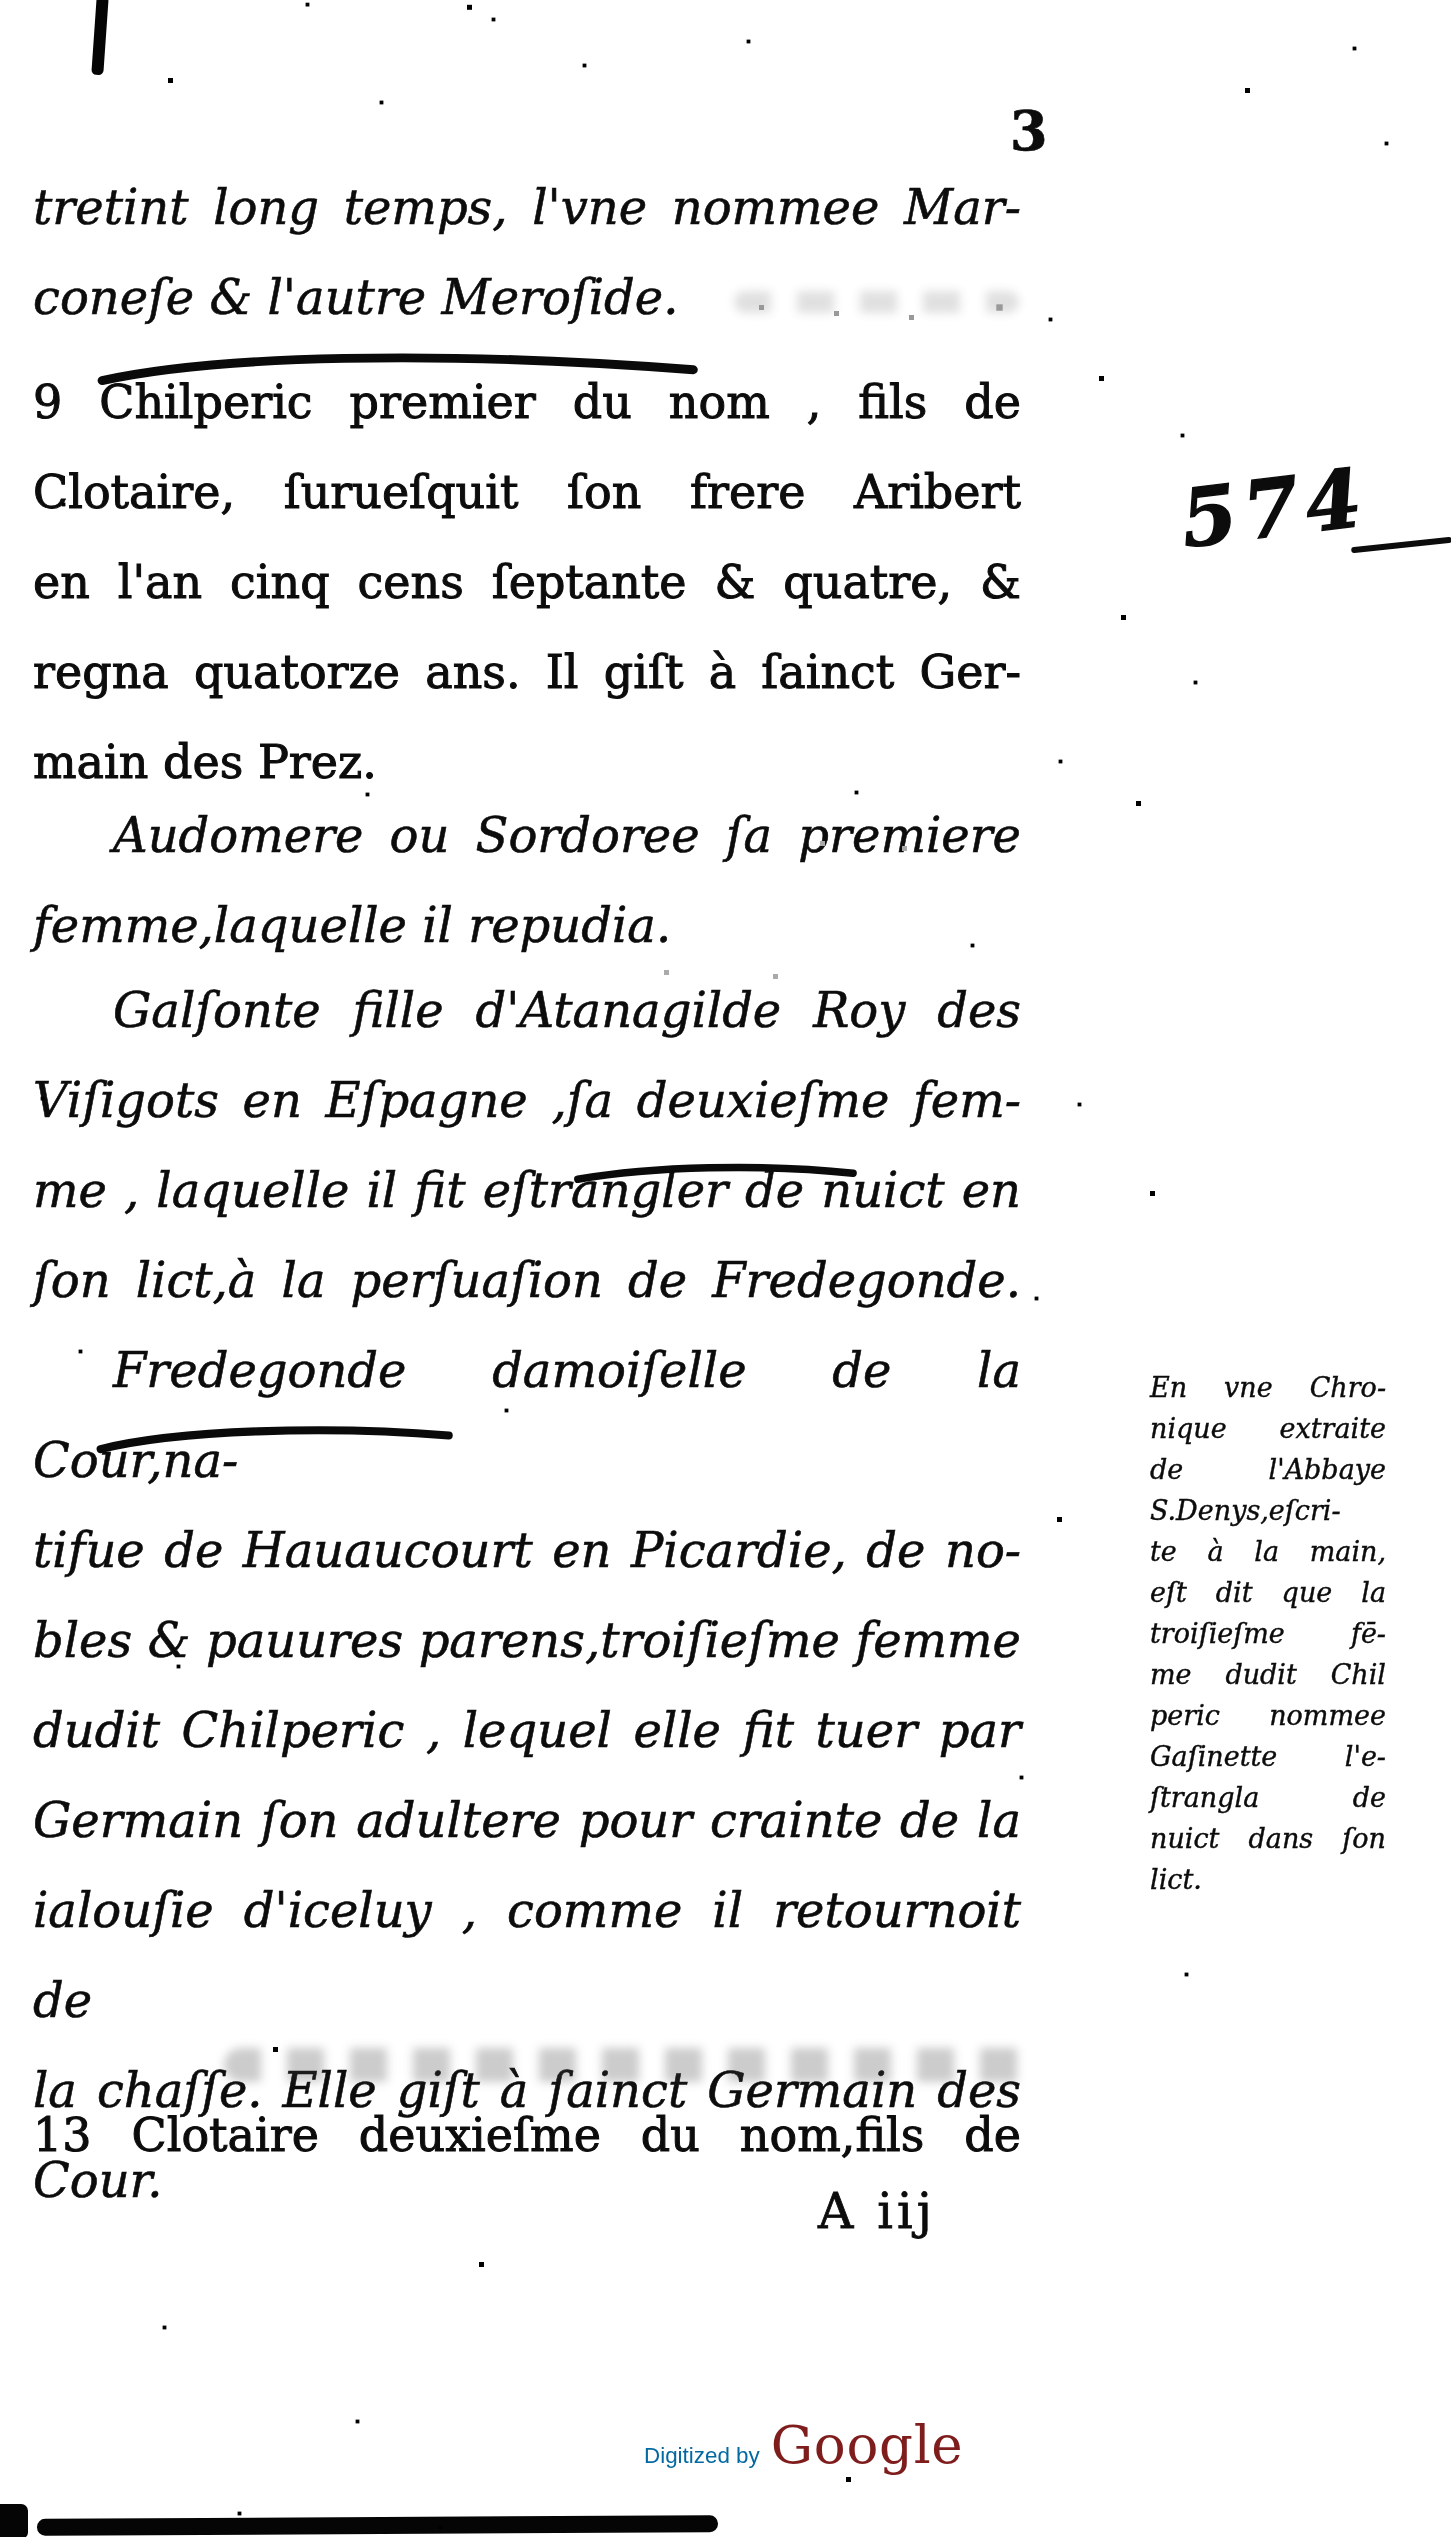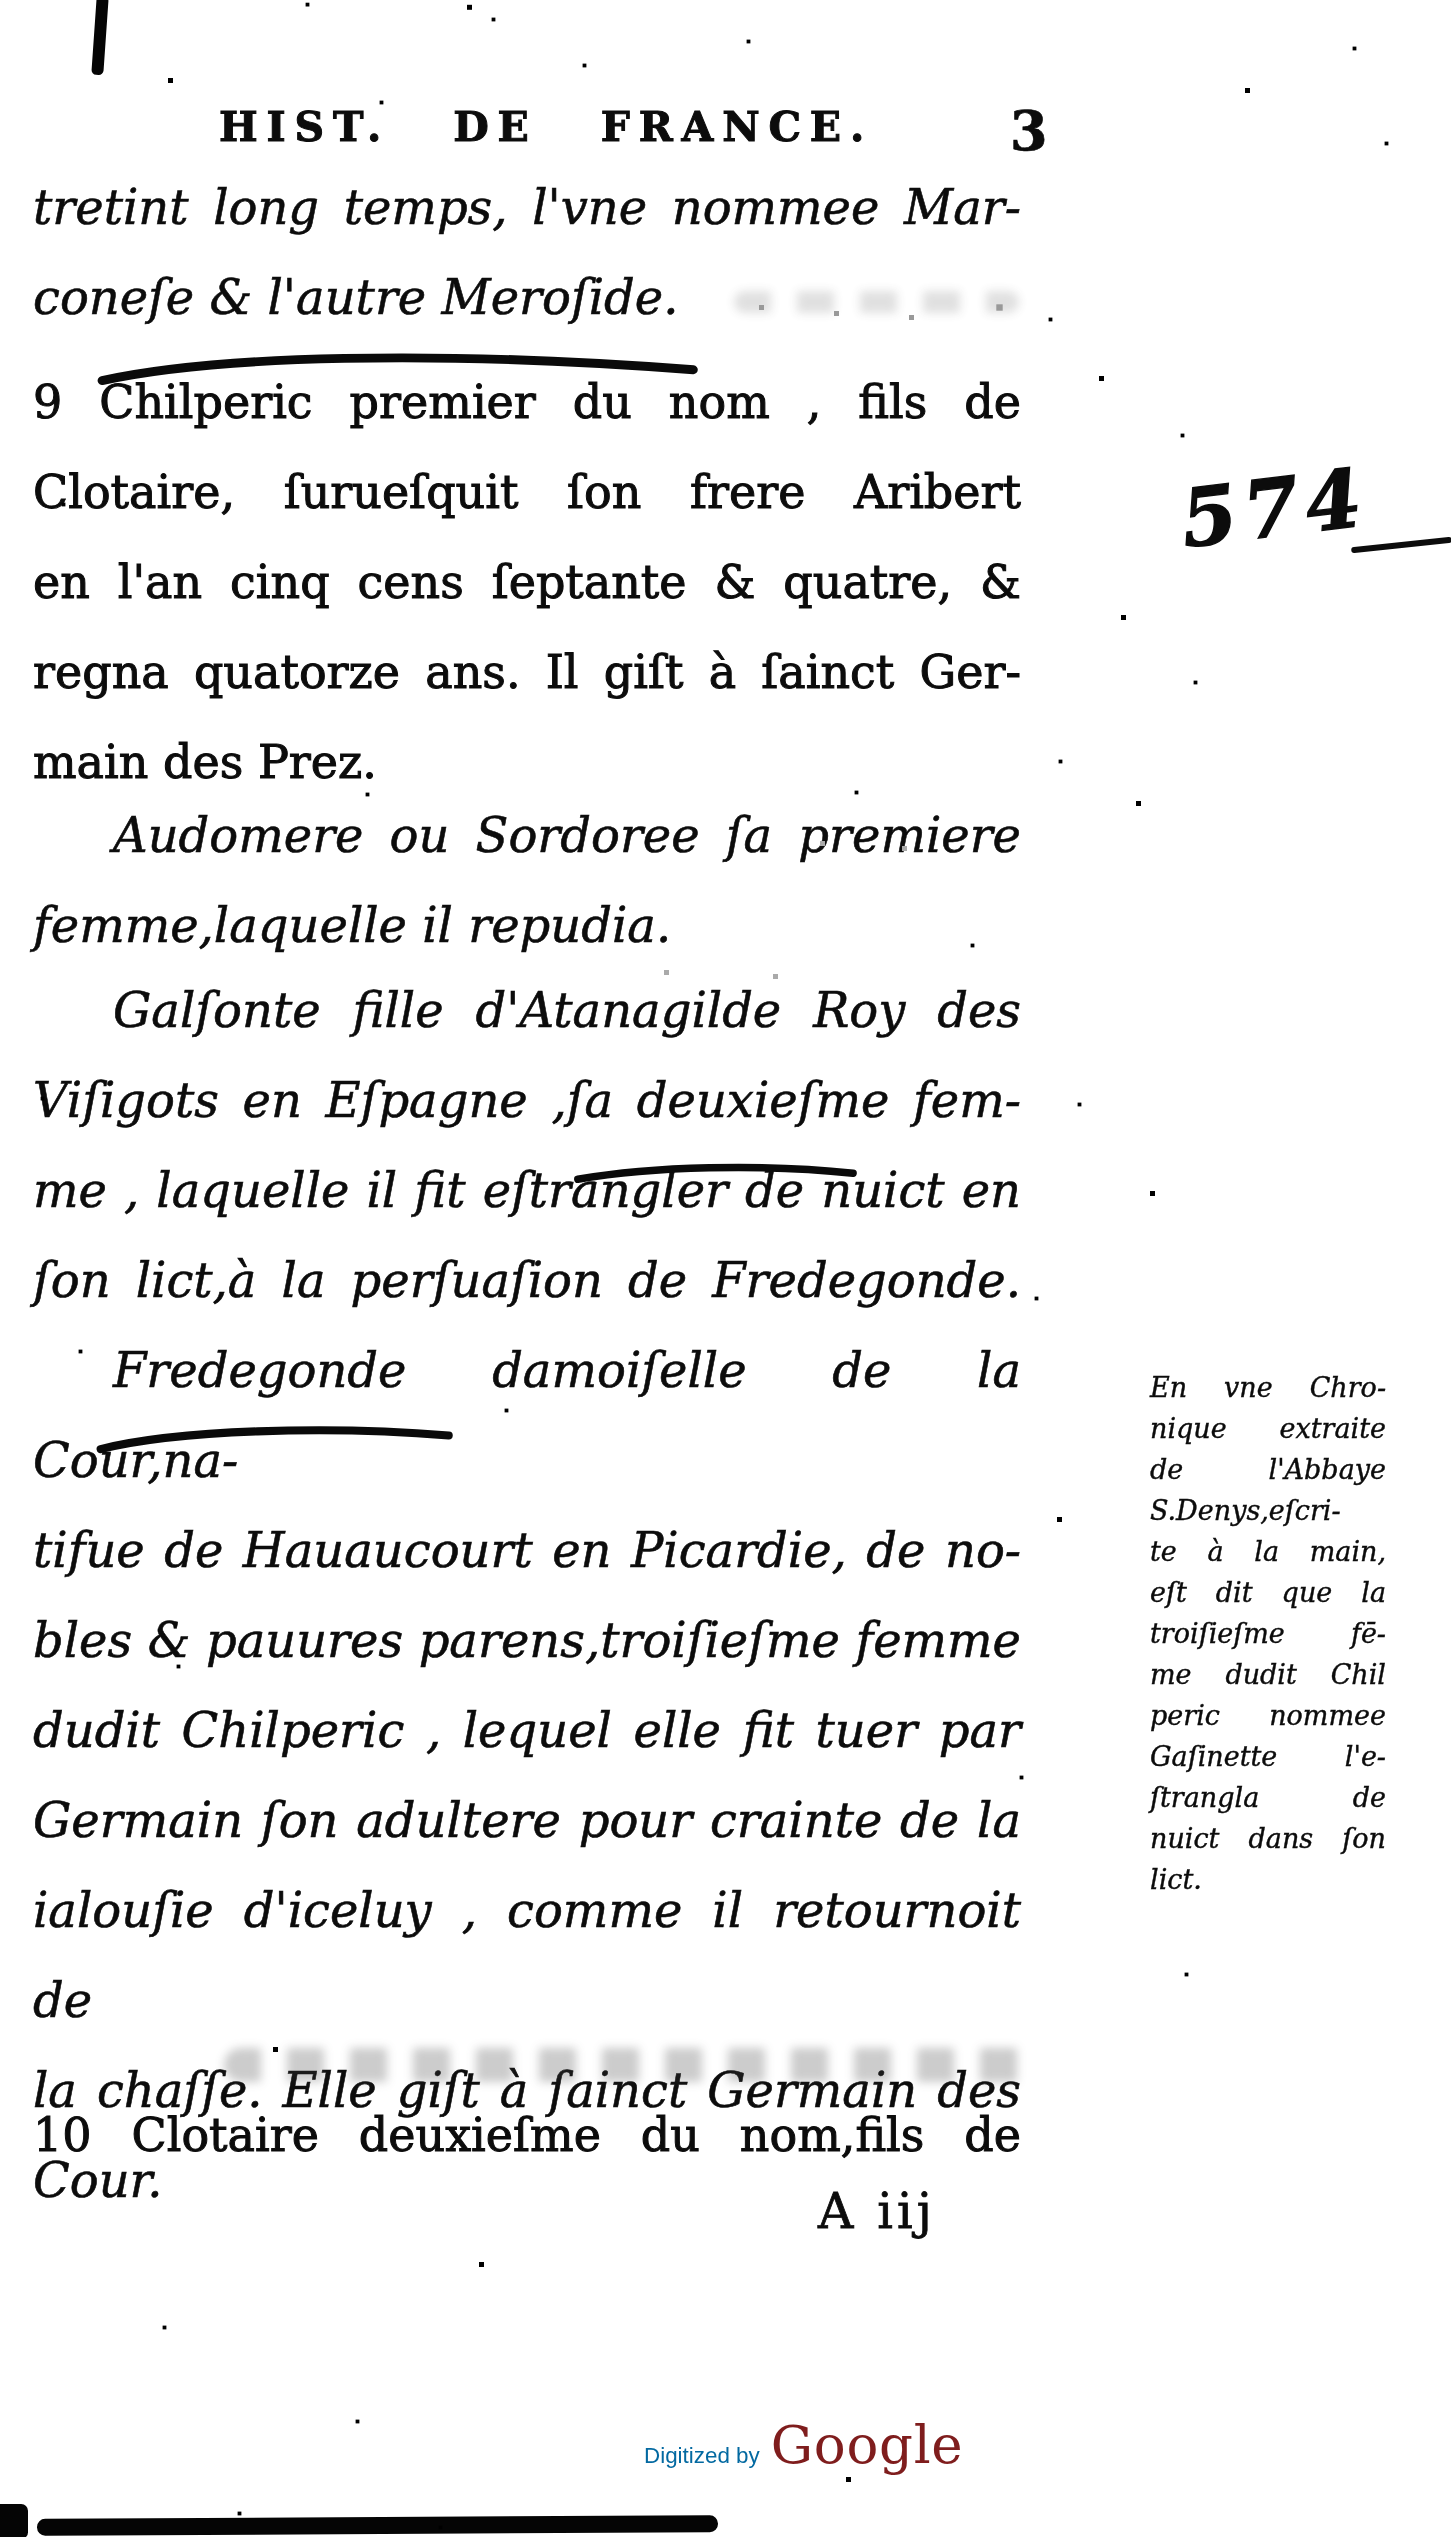--- a/index.html
+++ b/index.html
@@ -87,21 +87,20 @@
       761px 307px 0 2px #999, 836px 313px 0 2px #999, 911px 317px 0 2px #999,
       999px 307px 0 2.7px #999, 822px 843px 0 2px #aaa, 904px 848px 0 2px #aaa,
       666px 972px 0 2px #aaa, 775px 976px 0 2px #aaa;}
   .stroke-overlay{left:0;top:0;width:1452px;height:2538px;pointer-events:none;}
 </style>
 </head>
 <body>
 
 <div class="page">
 
-  <div class="abs running-header">HIST. DE FRANCE.</div>
   <div class="abs page-number">3</div>
 
   <div class="abs para italic" style="top:162px;">
     <div class="line">tretint long temps, l'vne nommee Mar-</div>
     <div class="line short">coneſe &amp; l'autre Meroſide.</div>
   </div>
 
   <div class="abs para roman" style="top:357px;">
     <div class="line">9  Chilperic premier du nom , fils de</div>
     <div class="line">Clotaire, ſurueſquit ſon frere Aribert</div>
@@ -149,21 +148,21 @@
     <div class="line">Gaſinette l'e-</div>
     <div class="line">ſtrangla de</div>
     <div class="line">nuict dans ſon</div>
     <div class="line short">lict.</div>
   </div>
 
   <div class="abs ghost ghost-1"></div>
   <div class="abs ghost ghost-2"></div>
 
   <div class="abs para roman" style="top:2090px;">
-    <div class="line">10  Clotaire deuxieſme du nom,fils de</div>
+    <div class="line">13  Clotaire deuxieſme du nom,fils de</div>
   </div>
 
   <div class="abs signature">A iij</div>
 
   <div class="abs footer">
     <span class="digitized">Digitized by</span>
     <span class="google-logo">Google</span>
   </div>
 
   <svg class="abs stroke-overlay" viewBox="0 0 2136 3734" xmlns="http://www.w3.org/2000/svg">

